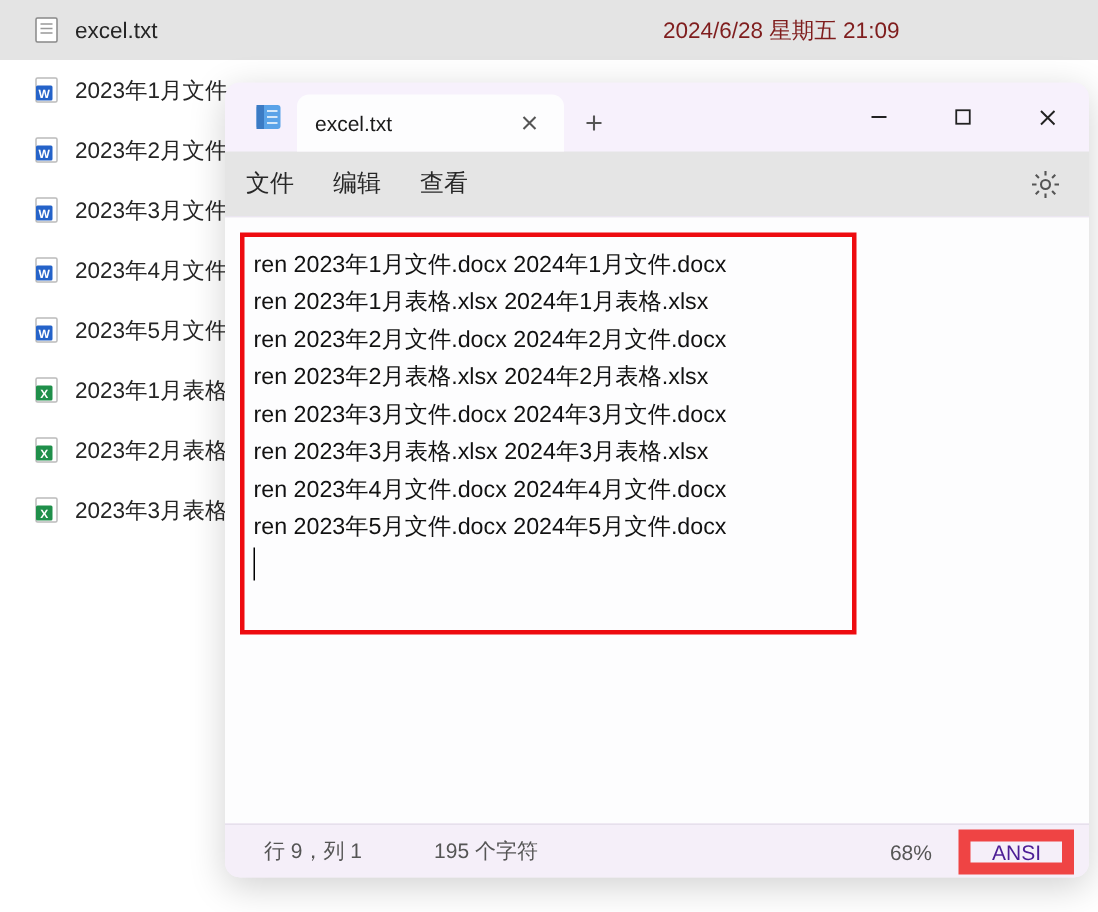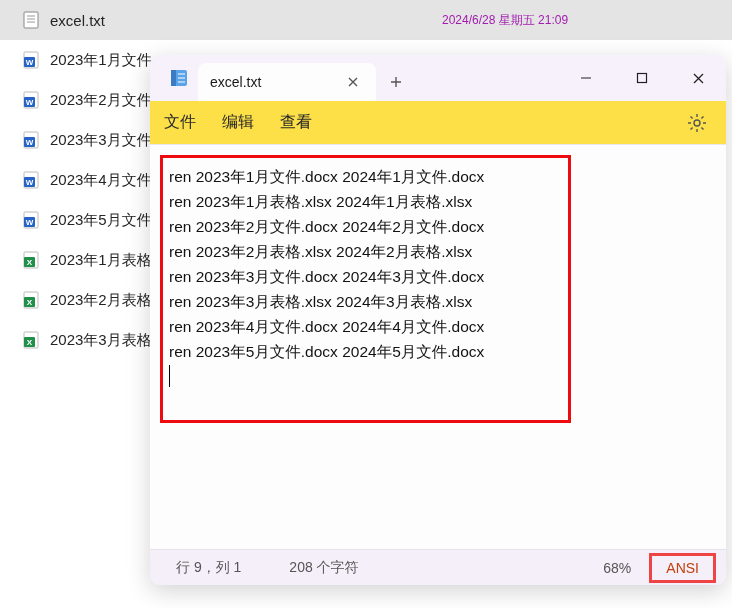--- a/index.html
+++ b/index.html
@@ -29,22 +29,22 @@
     color: #252525;
   }
   .explorer-row.selected {
     background: #e4e4e4;
   }
   .explorer-row .fname {
     flex: 1;
   }
   .explorer-row .fdate {
     width: 290px;
-    color: #a21caf;
-    font-size: 12px;
+    color: #7f1d1d;
+    font-size: 15px;
   }
   .file-icon {
     width: 18px; height: 20px;
     margin-right: 10px;
     display: inline-flex;
     align-items: center; justify-content: center;
   }
   .file-icon svg { display:block; }
 
   
@@ -107,21 +107,21 @@
   }
   .np-winbtn {
     width: 56px; height: 36px;
     display:flex; align-items:center; justify-content:center;
     color: #222;
   }
 
   
   .np-menubar {
     height: 44px;
-    background: #fde047;
+    background: #e5e5e5;
     display: flex;
     align-items: center;
     padding: 0 14px;
     gap: 26px;
     font-size: 16px;
     color: #282828;
     border-bottom: 1px solid #ebe6f1;
   }
   .np-menubar .spacer { flex:1; }
   .np-settings {
@@ -171,24 +171,24 @@
     padding: 0 10px 0 14px;
   }
   .np-status .cell {
     padding: 0 12px;
     height: 100%;
     display:flex; align-items:center;text-align:center;
   }
   .np-status .spacer1 { width: 24px; }
   .np-status .spacer2 { flex:1; }
   .np-status .encoding {
-    border: 3px solid #ef4444;
+    border: 8px solid #ef4444;
     height: 30px;
     padding: 0 14px;
-    color: #c2410c;
+    color: #4c1d95;
     display:flex; align-items:center;
     margin-left: 6px;
   }
 </style>
 </head>
 <body>
 
 <div class="explorer">
 
   <div class="explorer-row selected">
@@ -372,19 +372,19 @@
 ren 2023年3月表格.xlsx 2024年3月表格.xlsx
 ren 2023年4月文件.docx 2024年4月文件.docx
 ren 2023年5月文件.docx 2024年5月文件.docx</div>
       <div class="np-caret"></div>
     </div>
   </div>
 
   <div class="np-status">
     <span class="cell">行 9，列 1</span>
     <span class="spacer1"></span>
-    <span class="cell">208 个字符</span>
+    <span class="cell">195 个字符</span>
     <span class="spacer2"></span>
     <span class="cell">68%</span>
     <span class="encoding">ANSI</span>
   </div>
 
 </div>
 
 </body></html>

